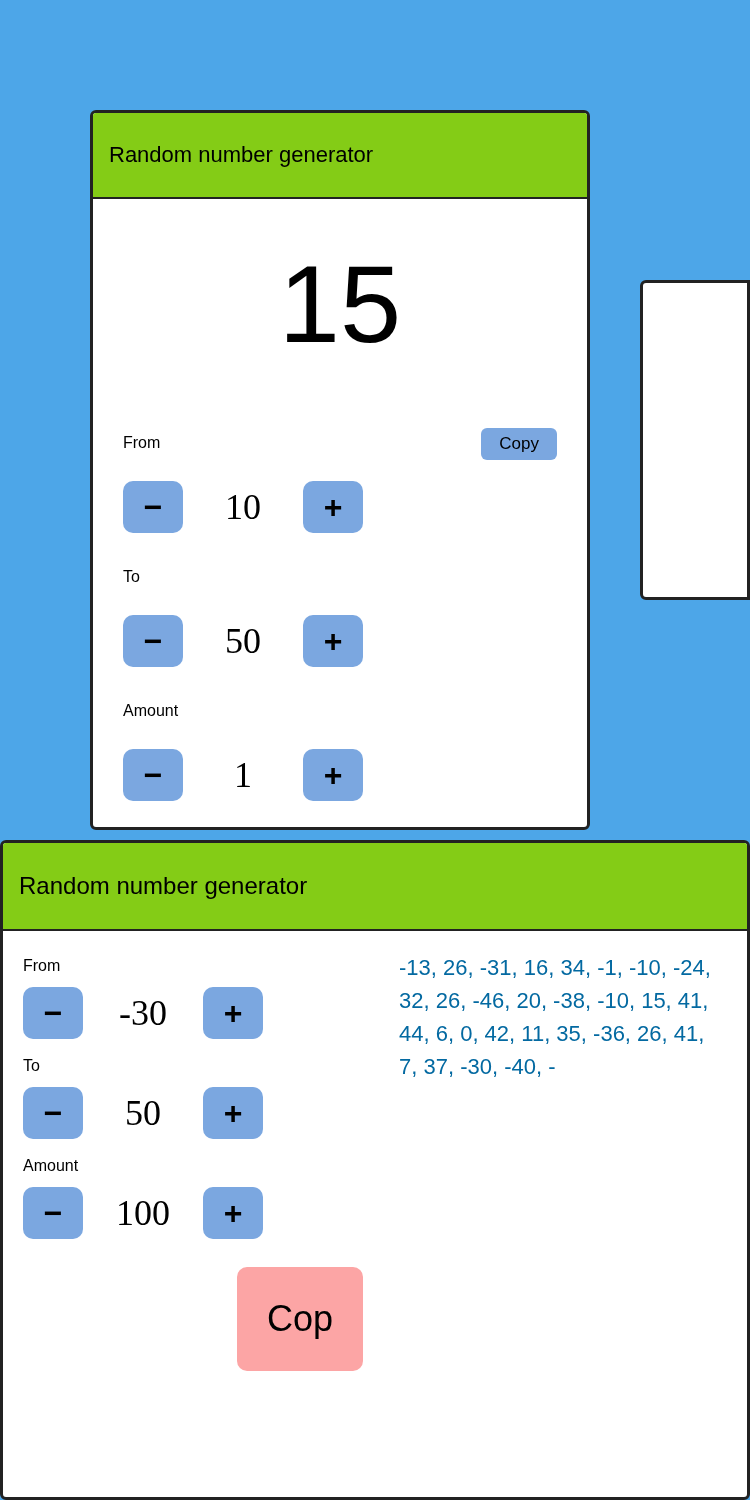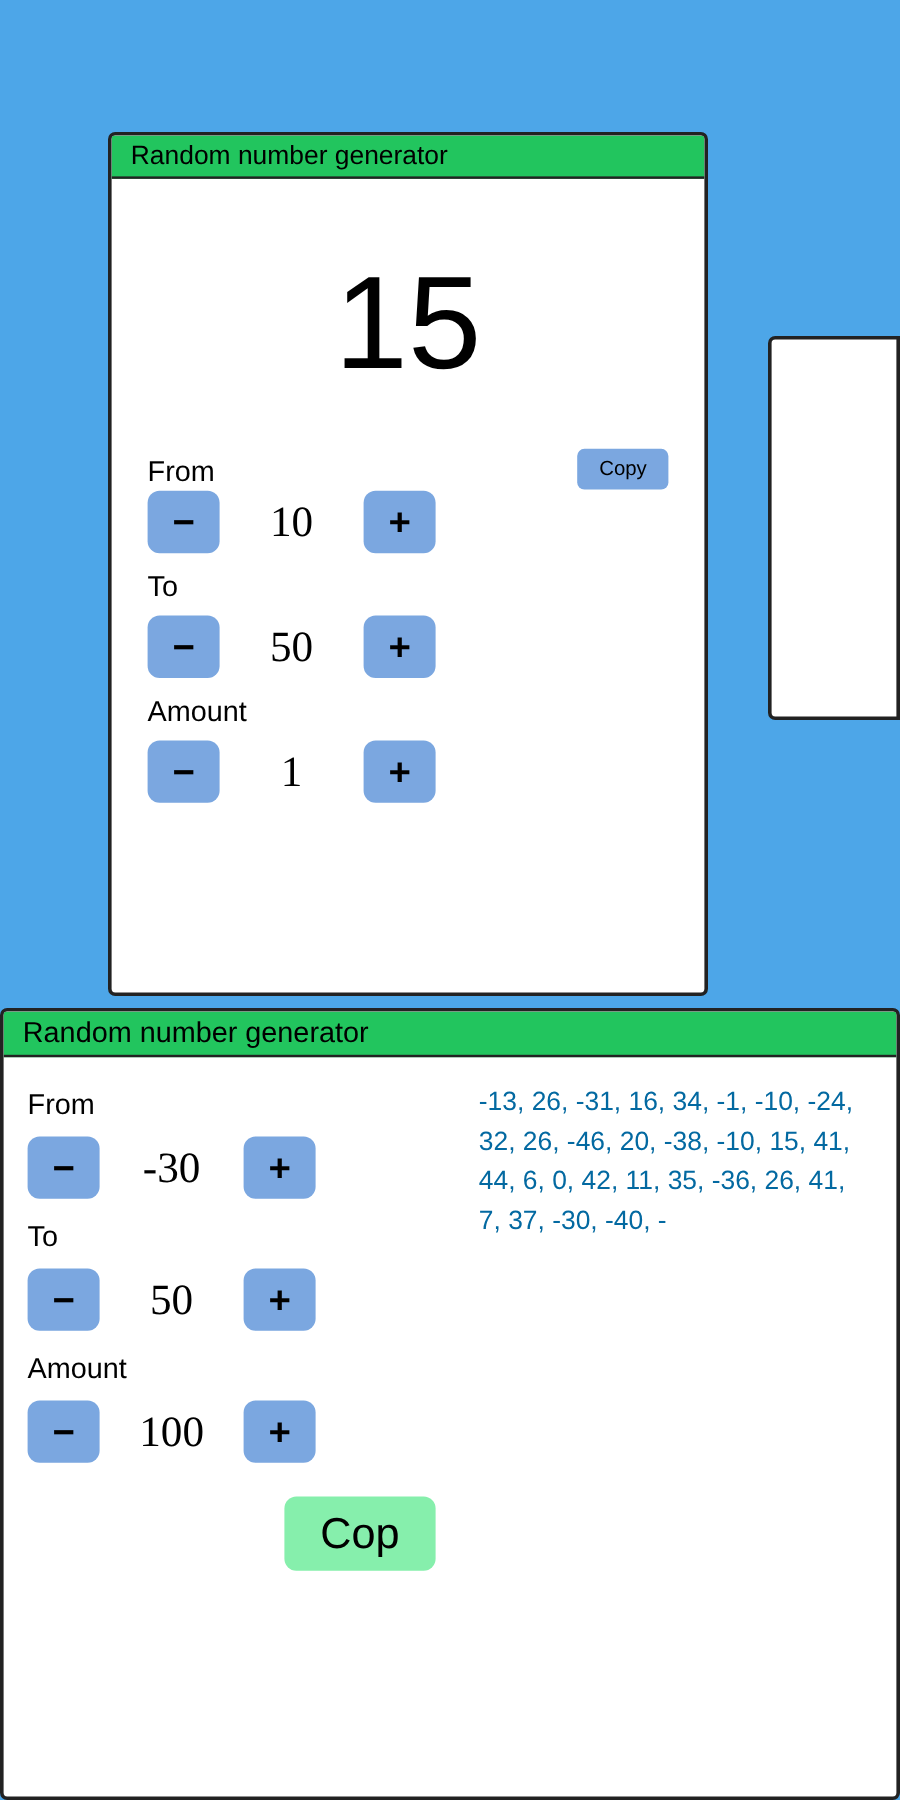--- a/index.html
+++ b/index.html
@@ -20,51 +20,51 @@
       left: 90px;
       width: 500px;
       height: 720px;
       background: #fff;
       border: 3px solid #222;
       border-radius: 6px;
       overflow: hidden;
     }
 
     .card-header {
-      background: #22c55e;
-      padding: 4px 16px;
+      background: #84cc16;
+      padding: 29px 16px;
       font-size: 22px;
       font-weight: 500;
       color: #000;
       border-bottom: 2px solid #222;
     }
 
     .card-body {
-      padding: 20px 30px;
+      padding: 4px 30px;
       display: flex;
       flex-direction: column;
-      gap: 5px;
+      gap: 25px;
       justify-content: space-between;
     }
 
     .result-display {
       display: flex;
       align-items: center;
       justify-content: center;
       height: 200px;
     }
 
     .result-number {
       font-size: 110px;
       font-weight: 400;
       color: #000;
     }
 
     .row-label {
-      font-size: 24px;
+      font-size: 16px;
       color: #000;
       margin-top: 6px;
     }
 
     .copy-btn-row {
       display: flex;
       justify-content: flex-end;
       margin-bottom: -8px;
     }
 
@@ -149,24 +149,24 @@
       top: 280px;
       right: 0;
       width: 110px;
       height: 320px;
       background: #fff;
       border: 3px solid #222;
       border-radius: 6px 0 0 6px;
     }
 
     .copy-btn-large {
-      background: #86efac;
+      background: #fca5a5;
       border: none;
       border-radius: 10px;
-      padding: 10px 30px;
+      padding: 31px 30px;
       font-size: 36px;
       font-weight: 500;
       cursor: pointer;
       color: #000;
     }
   </style>
 </head>
 <body>
 
 <div class="card-top">

